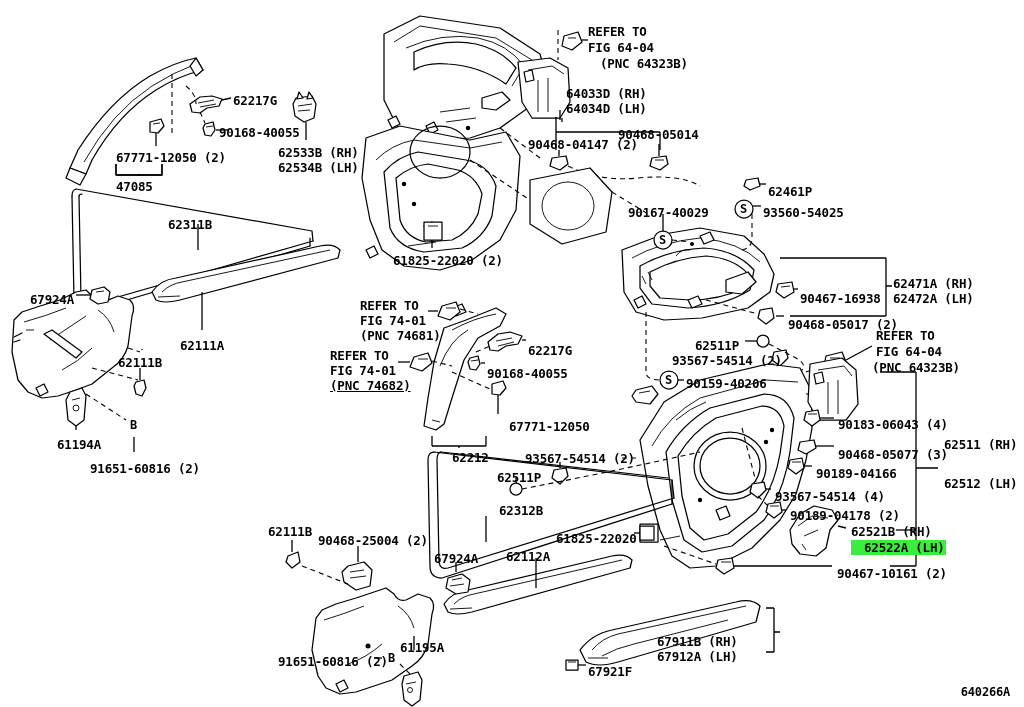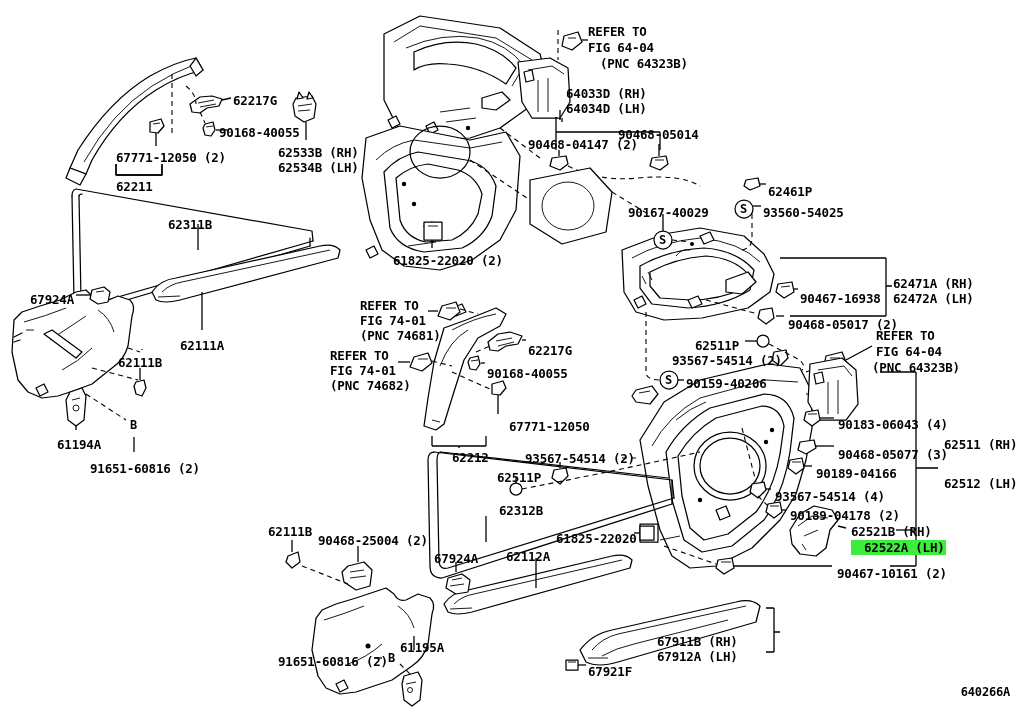--- a/index.html
+++ b/index.html
@@ -461,21 +461,21 @@
 
     <path class="dash" d="M128 348 L140 352"></path>
     <path class="dash" d="M500 128 L540 158"></path>
     <path class="dash" d="M612 192 L648 214"></path>
   </svg>
 
   <div id="labels">
       <div class="lbl" style="left: 233px; top: 93px;">62217G</div>
       <div class="lbl" style="left: 219px; top: 125px;">90168-40055</div>
       <div class="lbl" style="left: 116px; top: 150px;">67771-12050 (2)</div>
-      <div class="lbl" style="left: 116px; top: 179px;">62211</div>
+      <div class="lbl" style="left: 116px; top: 179px;">47085</div>
       <div class="lbl" style="left: 168px; top: 217px;">62311B</div>
       <div class="lbl" style="left: 278px; top: 145px;">62533B (RH)</div>
       <div class="lbl" style="left: 278px; top: 160px;">62534B (LH)</div>
       <div class="lbl" style="left: 393px; top: 253px;">61825-22020 (2)</div>
       <div class="lbl" style="left: 588px; top: 24px;">REFER TO</div>
       <div class="lbl" style="left: 588px; top: 40px;">FIG 64-04</div>
       <div class="lbl" style="left: 600px; top: 56px;">(PNC 64323B)</div>
       <div class="lbl" style="left: 566px; top: 86px;">64033D (RH)</div>
       <div class="lbl" style="left: 566px; top: 101px;">64034D (LH)</div>
       <div class="lbl" style="left: 528px; top: 137px;">90468-04147 (2)</div>
@@ -491,21 +491,21 @@
       <div class="lbl" style="left: 876px; top: 344px;">FIG 64-04</div>
       <div class="lbl" style="left: 872px; top: 360px;">(PNC 64323B)</div>
       <div class="lbl" style="left: 695px; top: 338px;">62511P</div>
       <div class="lbl" style="left: 672px; top: 353px;">93567-54514 (2)</div>
       <div class="lbl" style="left: 686px; top: 376px;">90159-40206</div>
       <div class="lbl" style="left: 360px; top: 298px;">REFER TO</div>
       <div class="lbl" style="left: 360px; top: 313px;">FIG 74-01</div>
       <div class="lbl" style="left: 360px; top: 328px;">(PNC 74681)</div>
       <div class="lbl" style="left: 330px; top: 348px;">REFER TO</div>
       <div class="lbl" style="left: 330px; top: 363px;">FIG 74-01</div>
-      <div class="lbl" style="left: 330px; top: 378px;">(PNC 74682)</div>
+      <div class="lbl" style="left: 330px; top: 378px; text-decoration: underline;">(PNC 74682)</div>
       <div class="lbl" style="left: 528px; top: 343px;">62217G</div>
       <div class="lbl" style="left: 487px; top: 366px;">90168-40055</div>
       <div class="lbl" style="left: 461px; top: 419px; margin-left: 48px;">67771-12050</div>
       <div class="lbl" style="left: 452px; top: 450px;">62212</div>
       <div class="lbl" style="left: 497px; top: 470px;">62511P</div>
       <div class="lbl" style="left: 525px; top: 451px;">93567-54514 (2)</div>
       <div class="lbl" style="left: 458px; top: 503px; margin-left: 41px;">62312B</div>
       <div class="lbl" style="left: 556px; top: 531px;">61825-22020</div>
       <div class="lbl" style="left: 30px; top: 292px;">67924A</div>
       <div class="lbl" style="left: 180px; top: 338px;">62111A</div>

